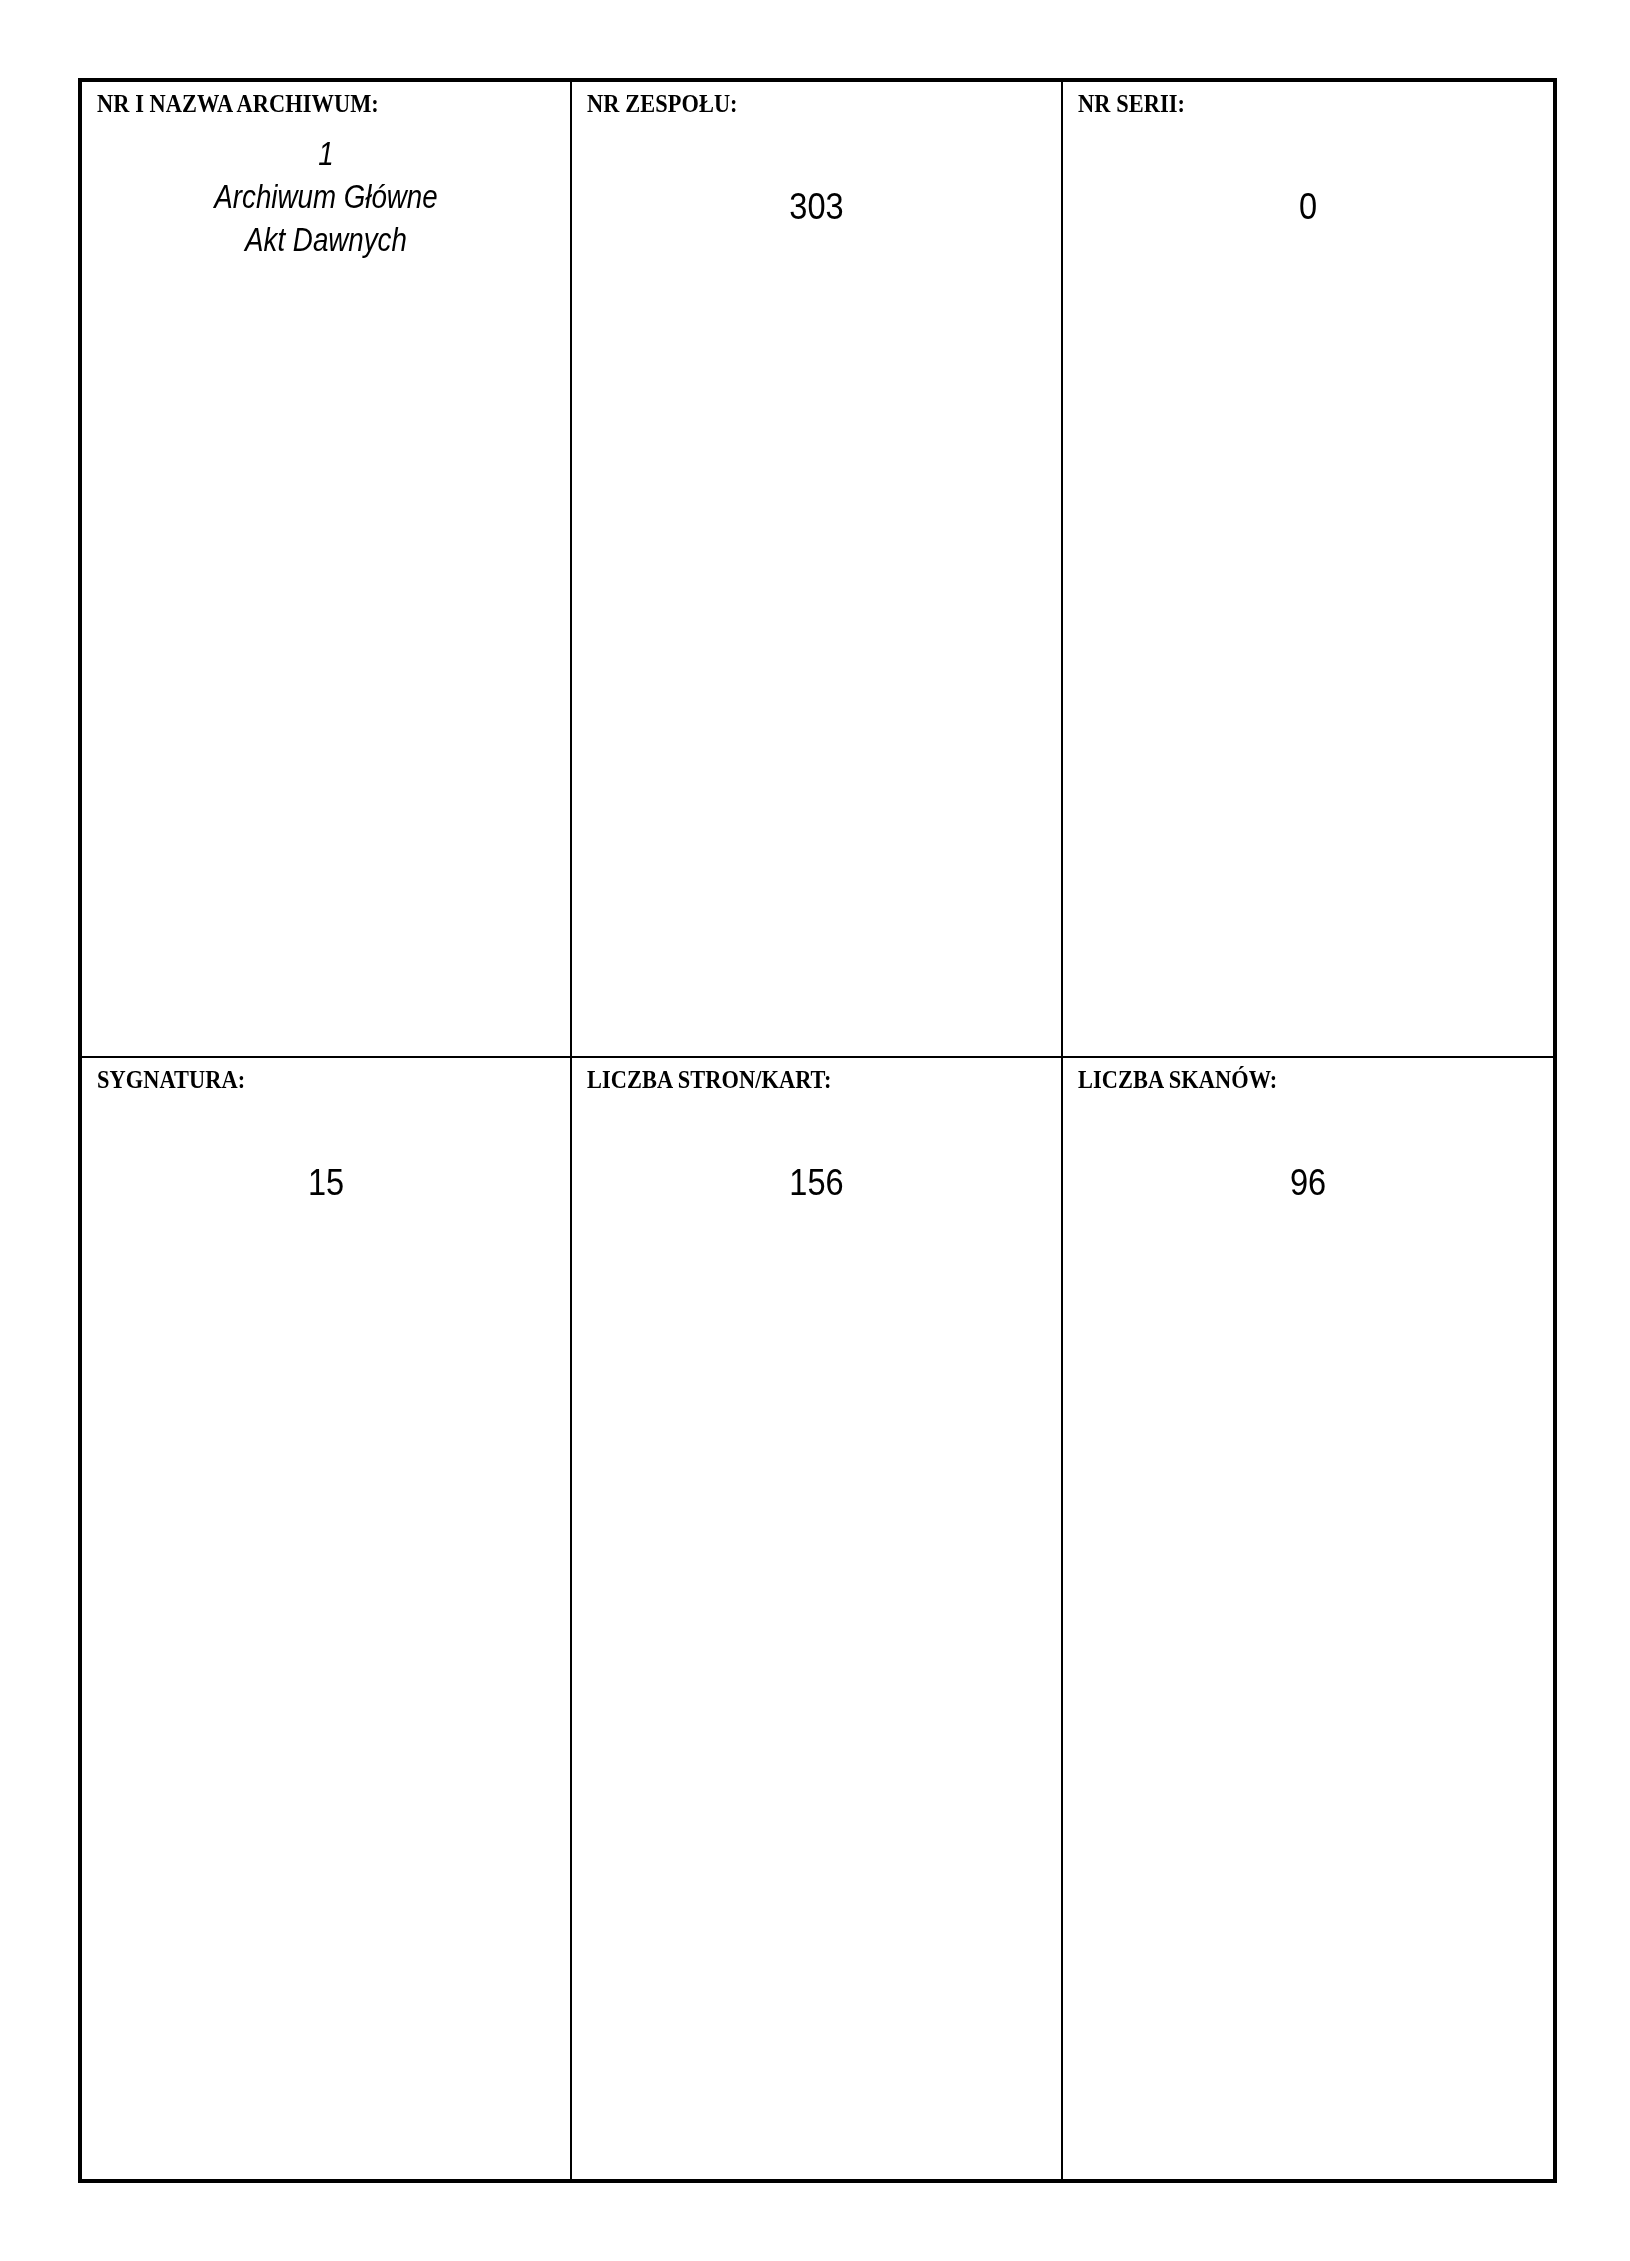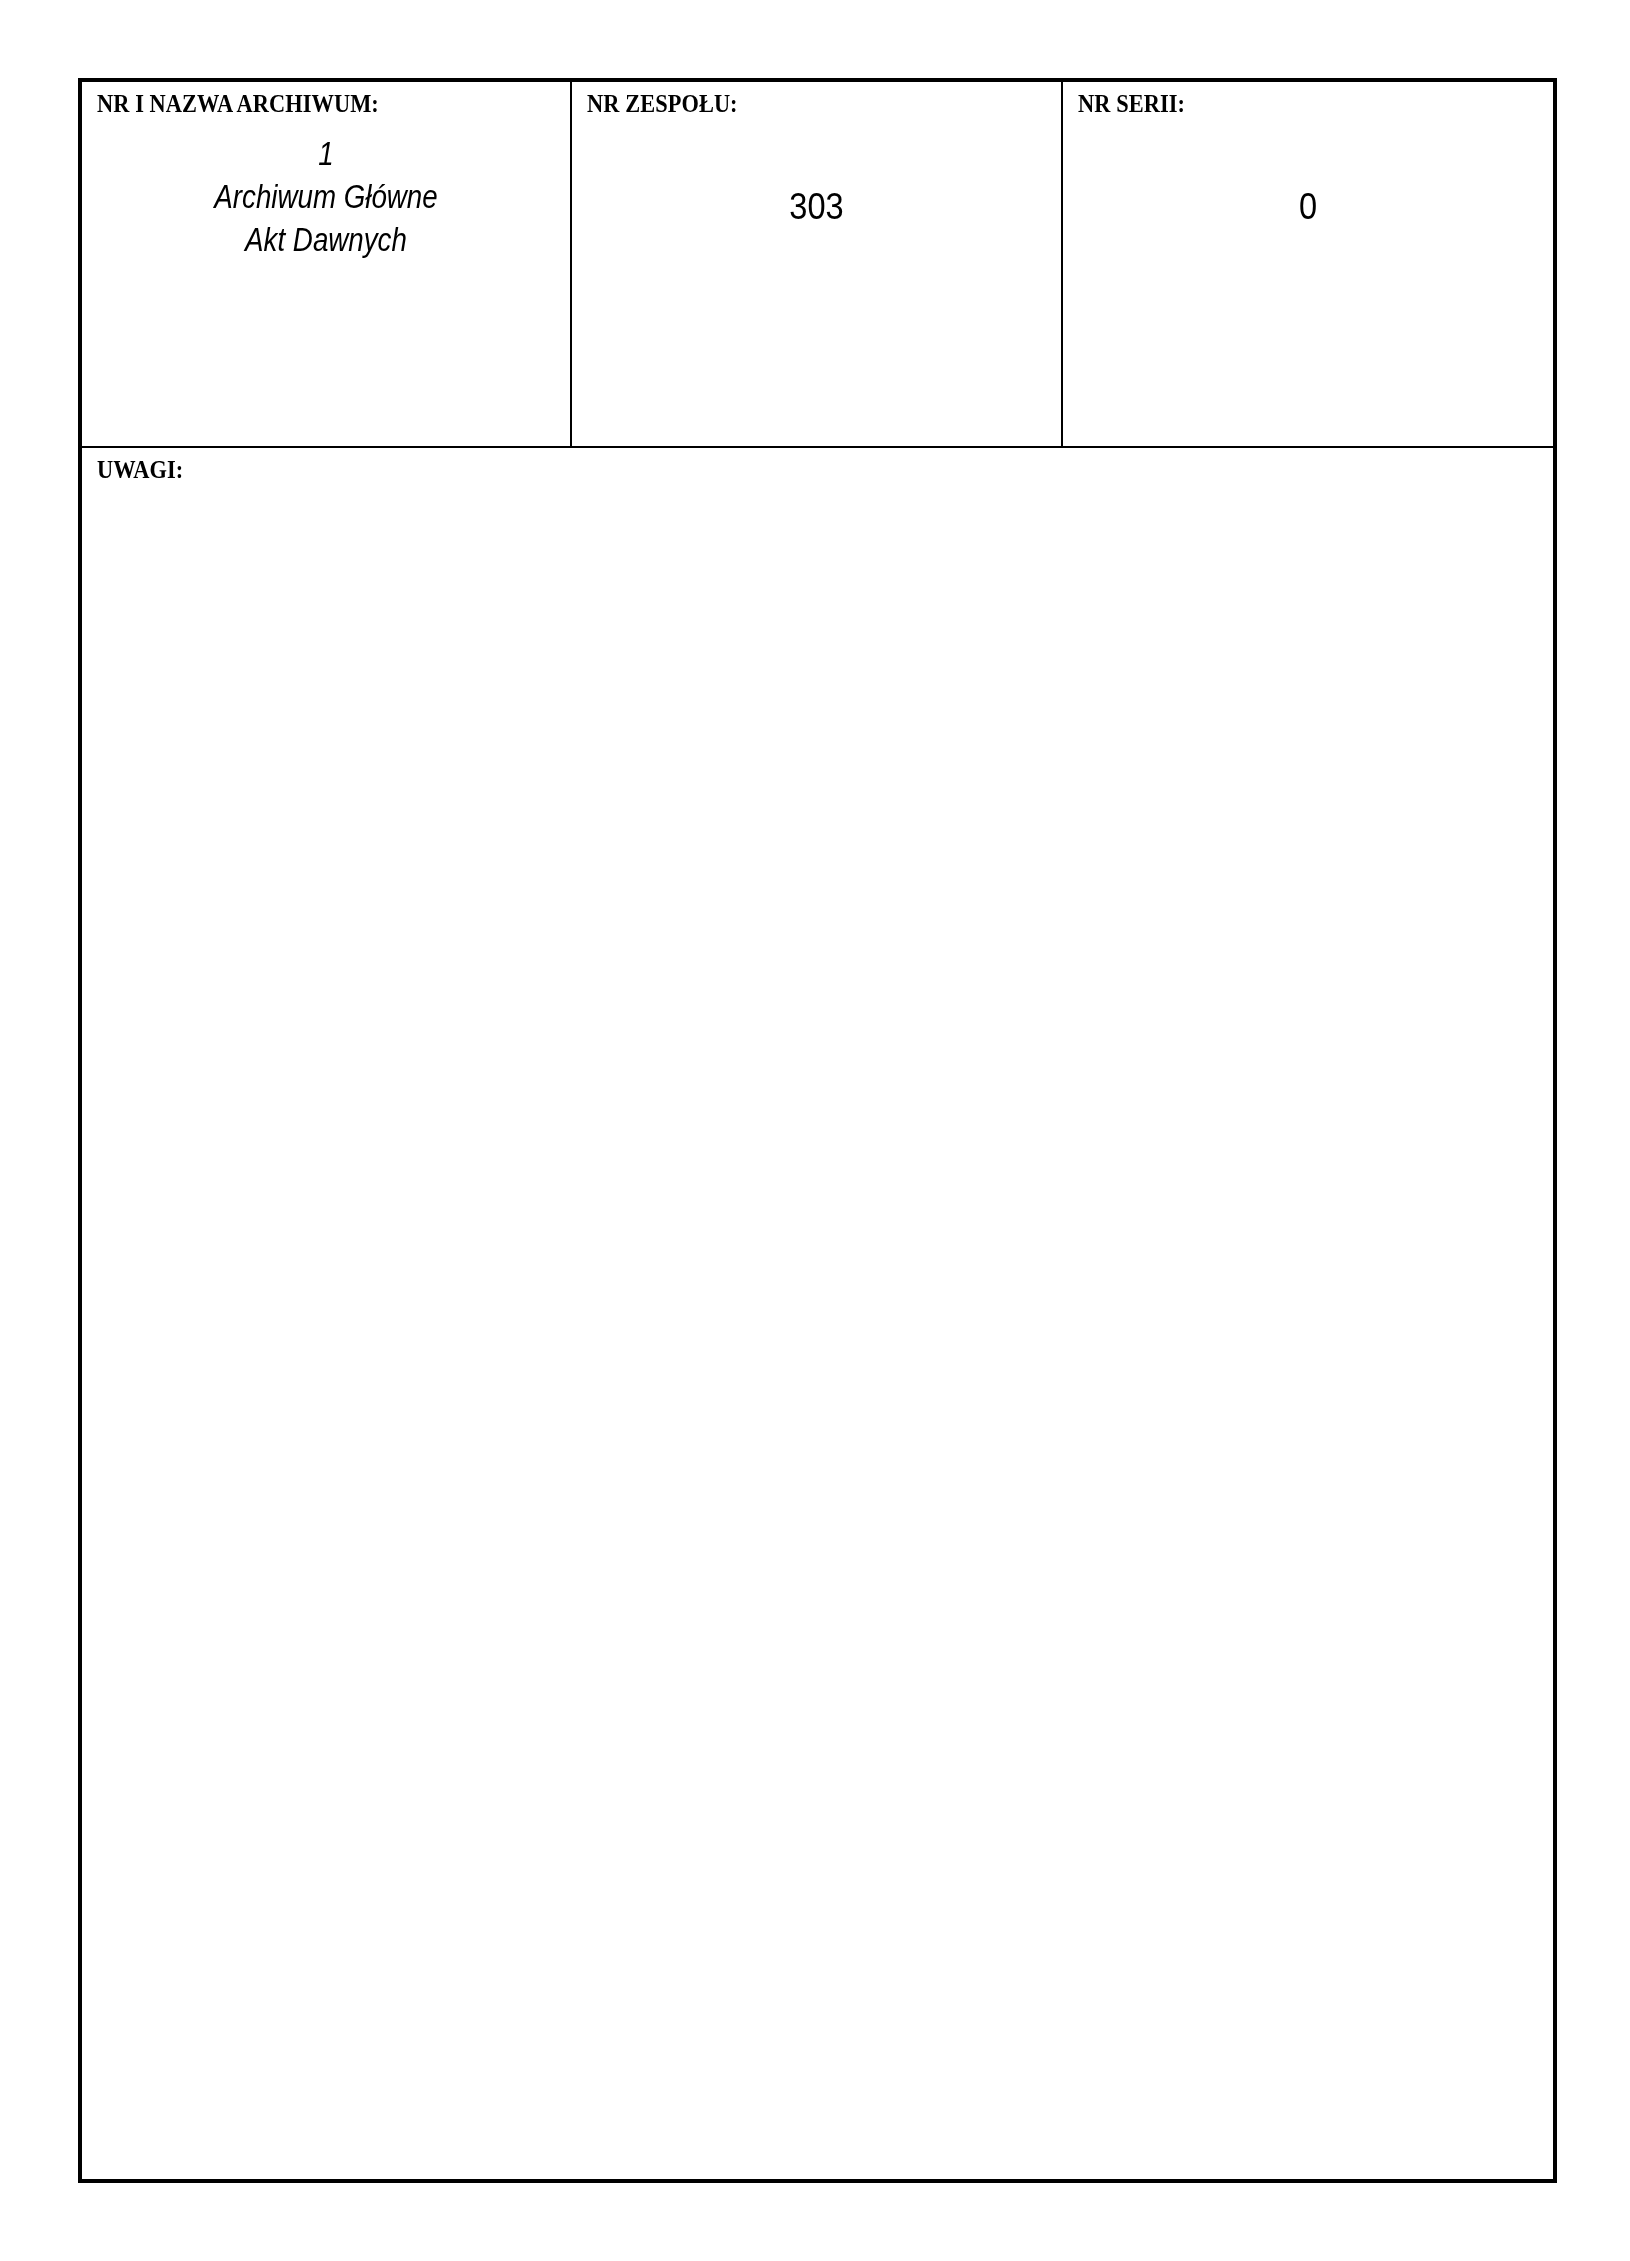--- a/index.html
+++ b/index.html
@@ -206,27 +206,35 @@
           <div class="label">NR ZESPOŁU:</div>
           <div class="value num-value">303</div>
         </td>
         <td>
           <div class="label">NR SERII:</div>
           <div class="value num-value">0</div>
         </td>
       </tr>
 
 
-
-
-      <tr class="r-notes">
-        <td colspan="3">
-          <div class="label">UWAGI:</div>
-          <div class="notes-body"></div>
+      <tr class="r-sig">
+        <td>
+          <div class="label">SYGNATURA:</div>
+          <div class="value sig-value">15</div>
+        </td>
+        <td>
+          <div class="label">LICZBA STRON/KART:</div>
+          <div class="value sig-value">156</div>
+        </td>
+        <td>
+          <div class="label">LICZBA SKANÓW:</div>
+          <div class="value sig-value">96</div>
         </td>
       </tr>
+
+
 
 
     </tbody>
   </table>
 
 </div>
 
 
 </body></html>

